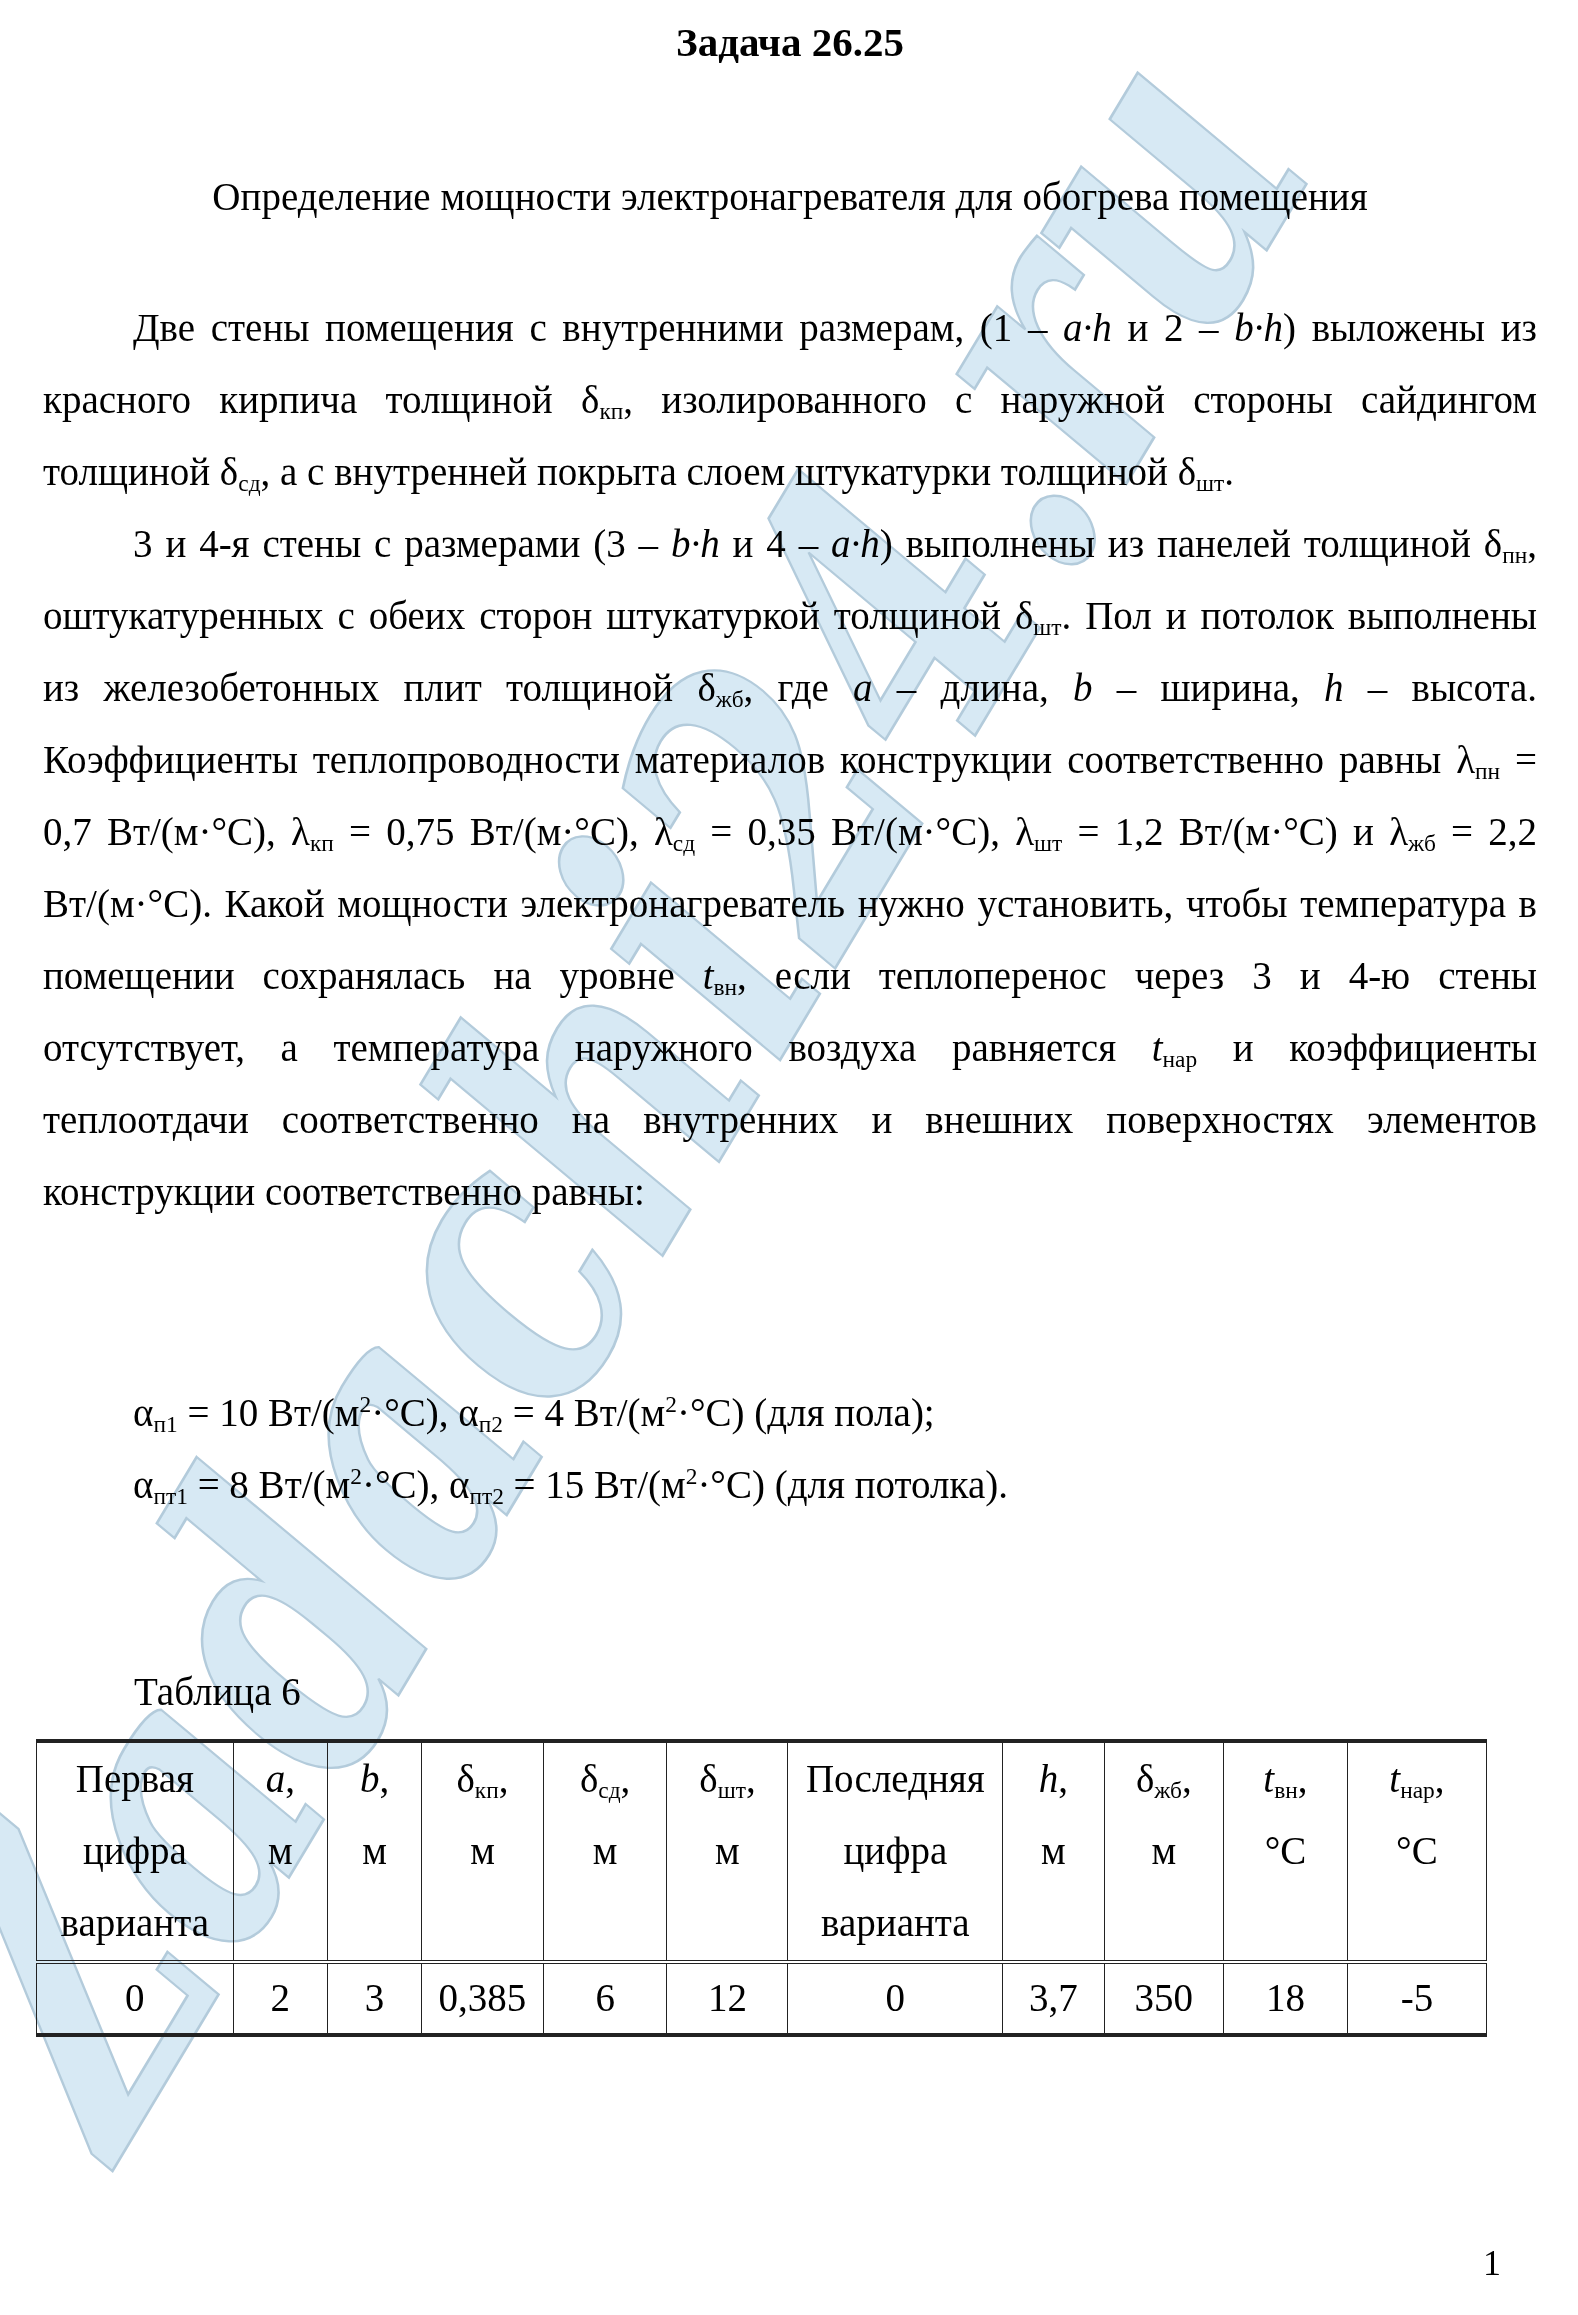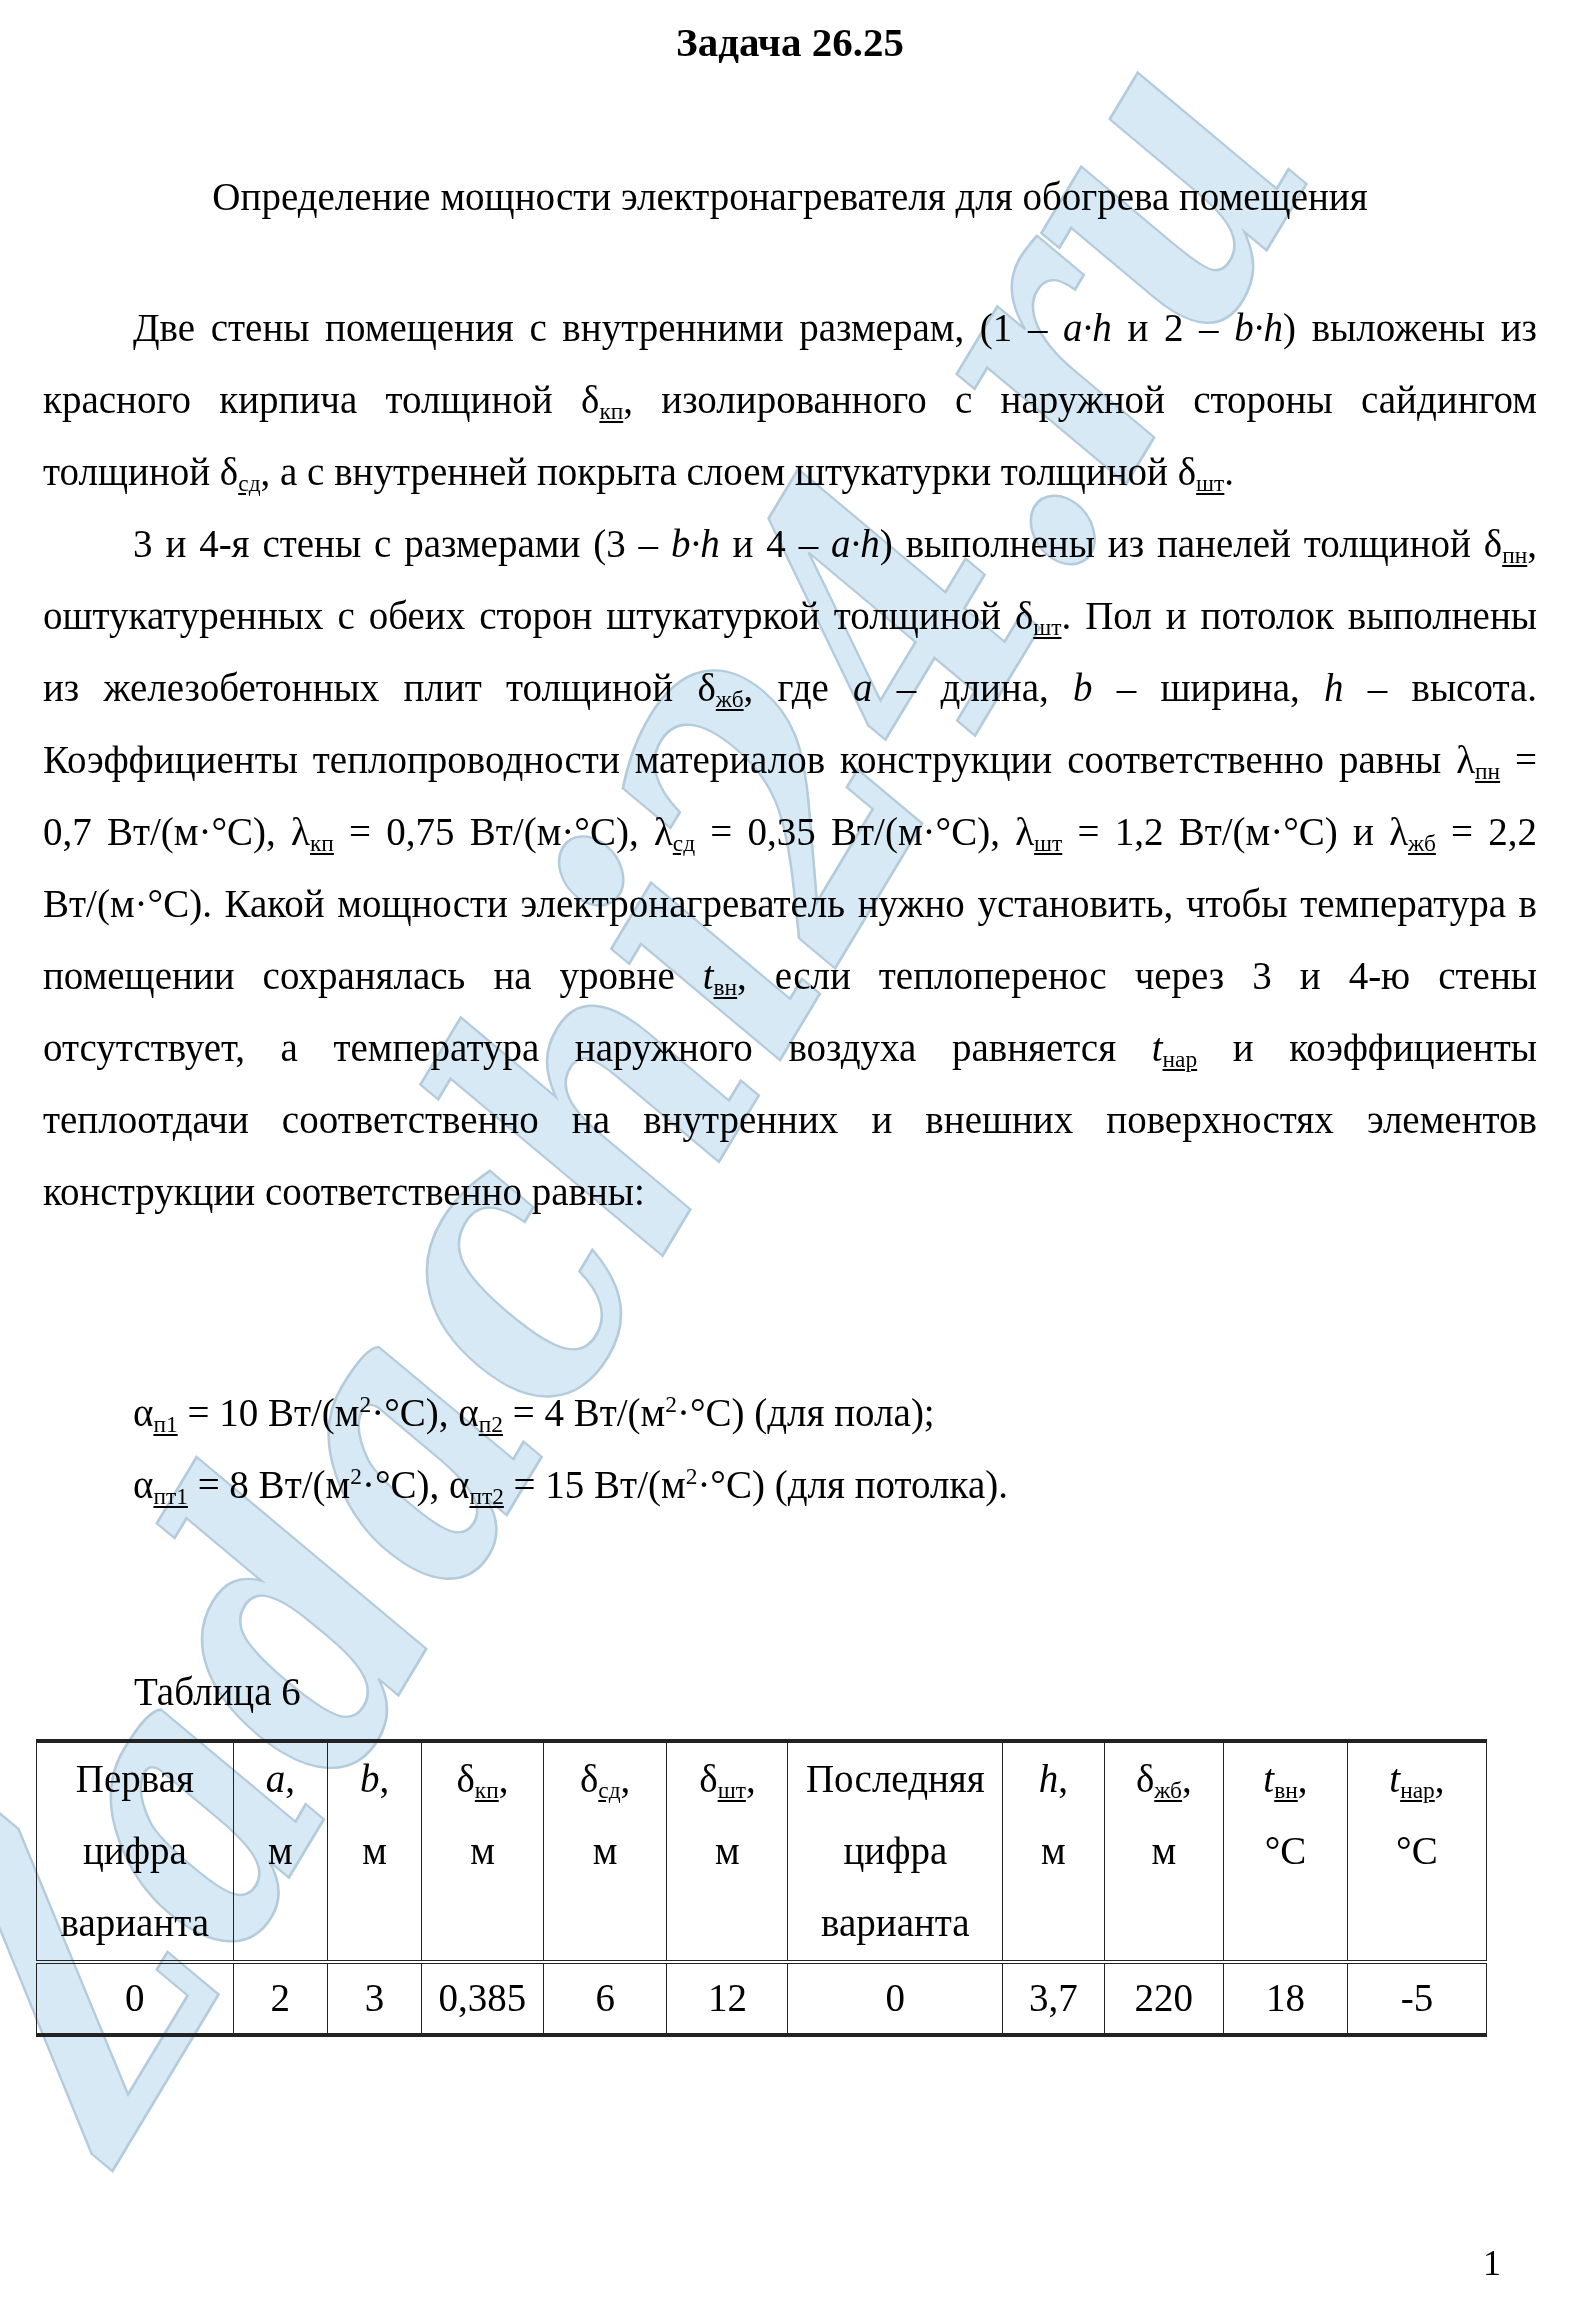--- a/index.html
+++ b/index.html
@@ -9,21 +9,21 @@
   .content{position:absolute;left:0;top:4px;width:1579px;height:2276px;z-index:1;}
   .doc-title{position:absolute;top:16.3px;left:43px;width:1494px;text-align:center;
        font-size:41px;font-weight:bold;line-height:45px;margin:0;}
   .doc-subtitle{position:absolute;top:170px;left:43px;width:1494px;text-align:center;
        font-size:39px;font-weight:normal;line-height:45px;margin:0;}
   .text-block{position:absolute;top:288px;left:43px;width:1494px;}
   p.body-par{font-size:39px;line-height:72px;text-align:justify;text-indent:90px;margin:0;}
   .formulas{position:absolute;top:1373px;left:43px;width:1494px;}
   p.formula{font-size:39px;line-height:72px;margin:0;text-indent:90px;text-align:left;}
   .table-caption{position:absolute;top:1652px;left:134px;font-size:39px;line-height:72px;margin:0;}
-  sub{font-size:0.6em;vertical-align:-0.25em;line-height:0;text-decoration:underline;}
+  sub{font-size:0.6em;vertical-align:-0.25em;line-height:0;}
   sup{font-size:0.6em;vertical-align:super;line-height:0;}
   i{font-style:italic;}
   table.vtable{position:absolute;top:1735px;left:36px;width:1451px;
        border-collapse:collapse;table-layout:fixed;
        border-top:4.5px solid #222;}
   table.vtable th{font-weight:normal;font-size:39px;line-height:72px;text-align:center;
        vertical-align:top;padding:0 1.8px;border-left:1.8px solid #222;border-right:1.8px solid #222;
        border-bottom:4.5px double #222;height:217px;}
   table.vtable td{font-size:39px;line-height:67px;text-align:center;vertical-align:top;
        padding:0 1.8px;border-left:1.8px solid #222;border-right:1.8px solid #222;
@@ -77,21 +77,21 @@
     <tbody>
       <tr>
           <td>0</td>
           <td>2</td>
           <td>3</td>
           <td>0,385</td>
           <td>6</td>
           <td>12</td>
           <td>0</td>
           <td>3,7</td>
-          <td>220</td>
+          <td>350</td>
           <td>18</td>
           <td>-5</td>
         </tr>
     </tbody>
   </table>
 
   <p class="page-number">1</p>
 
 </div>
 

